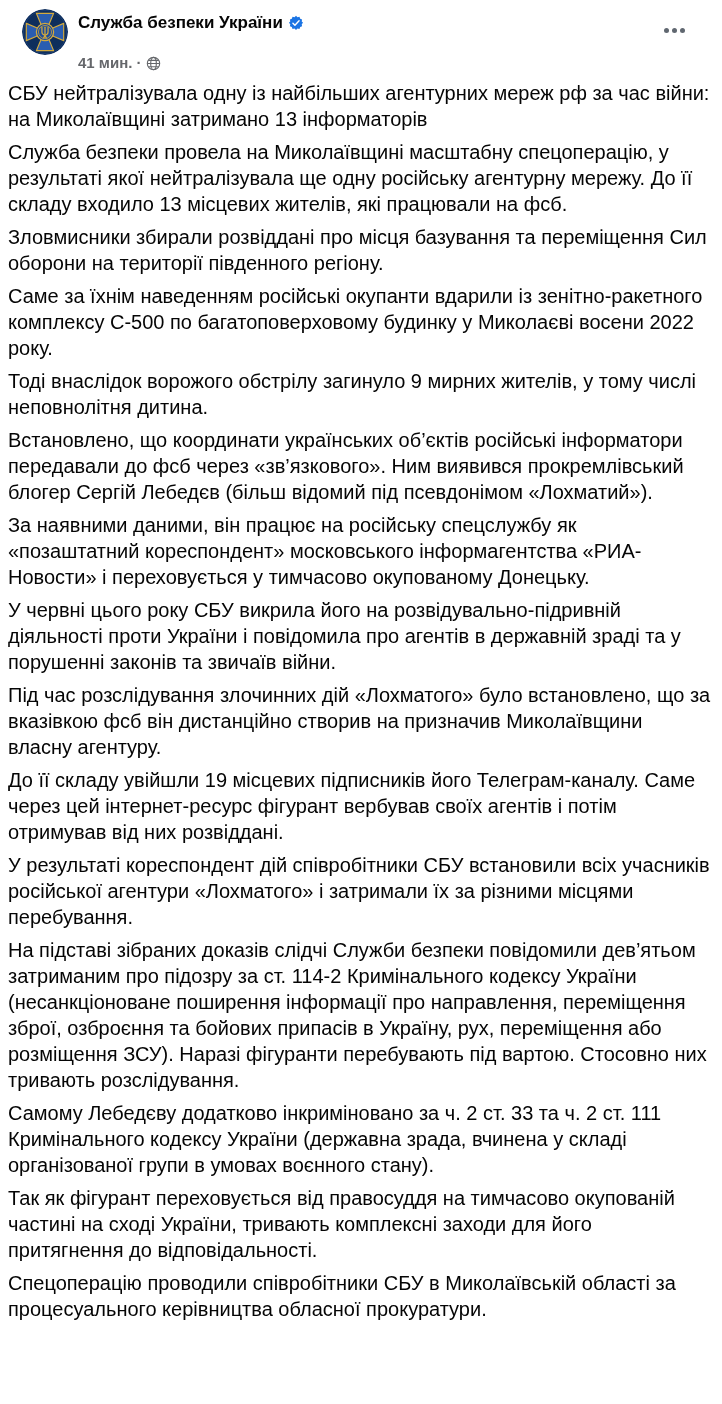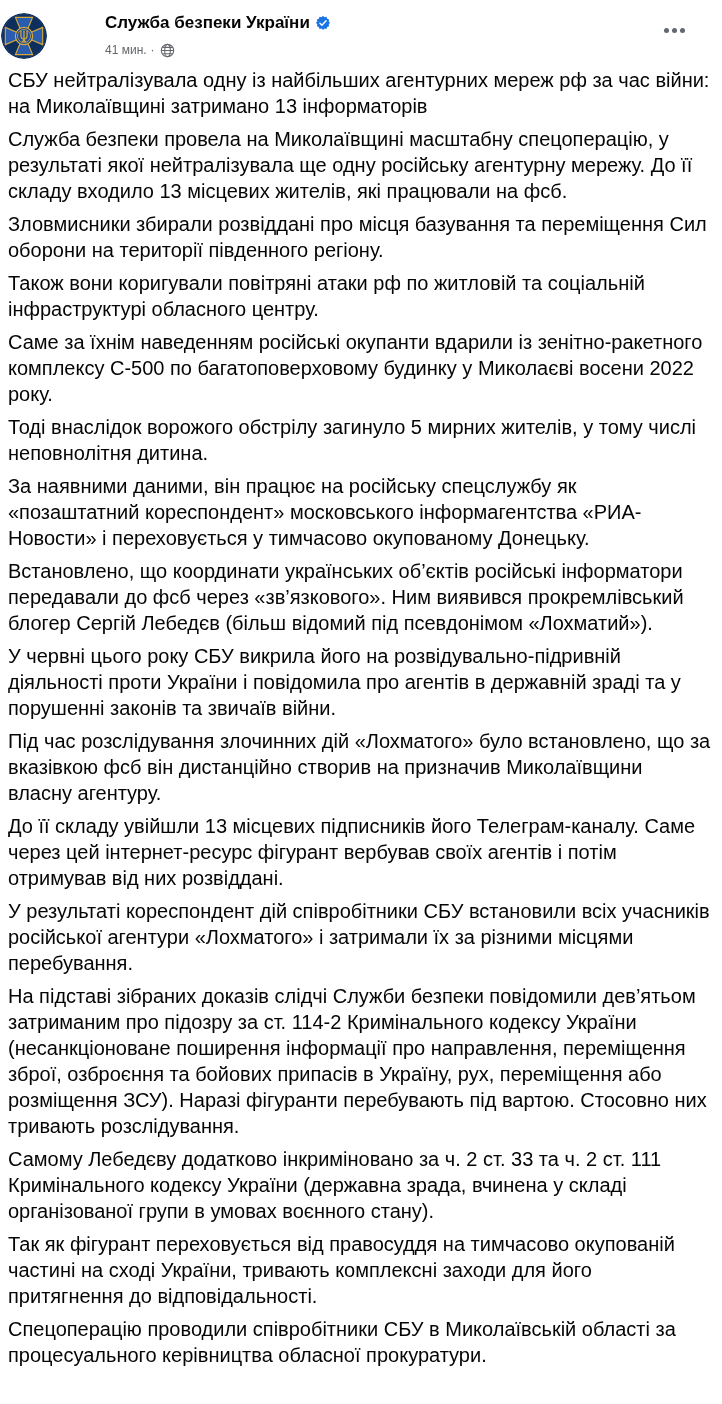--- a/index.html
+++ b/index.html
@@ -5,33 +5,33 @@
   html, body { margin: 0; padding: 0; }
   body {
     width: 722px; height: 1404px; overflow: hidden;
     background: #ffffff;
     font-family: "Liberation Sans", sans-serif;
     color: #050505;
   }
   .card { position: relative; width: 722px; }
 
   
-  .header { display: flex; align-items: flex-end; padding: 9px 16px 2px 1px; gap: 48px; }
+  .header { display: flex; align-items: flex-start; padding: 9px 16px 2px 22px; }
   .avatar-btn { width: 46px; height: 46px; flex: 0 0 46px; border-radius: 50%; cursor: pointer; }
   .avatar-btn svg { display: block; border-radius: 50%; }
   .hinfo { margin-left: 10px; padding-top: 3px; min-width: 0; }
   .name-row { display: flex; align-items: center; gap: 5px; }
   .page-name {
     font-size: 17px; font-weight: 700; color: #050505;
     line-height: 21px; cursor: pointer;
   }
   .badge { display: inline-flex; width: 16px; height: 16px; }
   .meta-row {
     display: flex; align-items: center; gap: 4px;
-    margin-top: 8px; font-size: 12px; color: #65676b; line-height: 18px;
+    margin-top: 21px; font-size: 15px; color: #65676b; line-height: 18px; font-weight: bold;
   }
   .timestamp { cursor: pointer; }
   .sep { color: #65676b; }
   .globe { display: inline-flex; width: 15px; height: 15px; margin-left: 1px; }
 
   .more-btn {
     position: absolute; top: 16px; right: 28px;
     width: 40px; height: 28px;
     display: flex; align-items: center; justify-content: center; gap: 3px;
     border-radius: 6px; cursor: pointer;
@@ -102,28 +102,27 @@
   <div class="more-btn" role="button" aria-label="More options">
     <span class="dot"></span>
     <span class="dot"></span>
     <span class="dot"></span>
   </div>
 
   <div class="post-body">
     <p>СБУ нейтралізувала одну із найбільших агентурних мереж рф за час війни: на Миколаївщині затримано 13 інформаторів</p>
     <p>Служба безпеки провела на Миколаївщині масштабну спецоперацію, у результаті якої нейтралізувала ще одну російську агентурну мережу. До її складу входило 13 місцевих жителів, які працювали на фсб.</p>
     <p>Зловмисники збирали розвіддані про місця базування та переміщення Сил оборони на території південного регіону.</p>
-    <p>Також вони коригували повітряні атаки рф по житловій та соціальній інфраструктурі обласного центру.</p>
     <p>Саме за їхнім наведенням російські окупанти вдарили із зенітно-ракетного комплексу С-500 по багатоповерховому будинку у Миколаєві восени 2022 року.</p>
-    <p>Тоді внаслідок ворожого обстрілу загинуло 5 мирних жителів, у тому числі неповнолітня дитина.</p>
+    <p>Тоді внаслідок ворожого обстрілу загинуло 9 мирних жителів, у тому числі неповнолітня дитина.</p>
+    <p>Встановлено, що координати українських об’єктів російські інформатори передавали до фсб через «зв’язкового». Ним виявився прокремлівський блогер Сергій Лебедєв (більш відомий під псевдонімом «Лохматий»).</p>
     <p>За наявними даними, він працює на російську спецслужбу як «позаштатний кореспондент» московського інформагентства «РИА-Новости» і переховується у тимчасово окупованому Донецьку.</p>
-    <p>Встановлено, що координати українських об’єктів російські інформатори передавали до фсб через «зв’язкового». Ним виявився прокремлівський блогер Сергій Лебедєв (більш відомий під псевдонімом «Лохматий»).</p>
     <p>У червні цього року СБУ викрила його на розвідувально-підривній діяльності проти України і повідомила про агентів в державній зраді та у порушенні законів та звичаїв війни.</p>
     <p>Під час розслідування злочинних дій «Лохматого» було встановлено, що за вказівкою фсб він дистанційно створив на призначив Миколаївщини власну агентуру.</p>
-    <p>До її складу увійшли 13 місцевих підписників його Телеграм-каналу. Саме через цей інтернет-ресурс фігурант вербував своїх агентів і потім отримував від них розвіддані.</p>
+    <p>До її складу увійшли 19 місцевих підписників його Телеграм-каналу. Саме через цей інтернет-ресурс фігурант вербував своїх агентів і потім отримував від них розвіддані.</p>
     <p>У результаті кореспондент дій співробітники СБУ встановили всіх учасників російської агентури «Лохматого» і затримали їх за різними місцями перебування.</p>
     <p>На підставі зібраних доказів слідчі Служби безпеки повідомили дев’ятьом затриманим про підозру за ст. 114-2 Кримінального кодексу України (несанкціоноване поширення інформації про направлення, переміщення зброї, озброєння та бойових припасів в Україну, рух, переміщення або розміщення ЗСУ). Наразі фігуранти перебувають під вартою. Стосовно них тривають розслідування.</p>
     <p>Самому Лебедєву додатково інкриміновано за ч. 2 ст. 33 та ч. 2 ст. 111 Кримінального кодексу України (державна зрада, вчинена у складі організованої групи в умовах воєнного стану).</p>
     <p>Так як фігурант переховується від правосуддя на тимчасово окупованій частині на сході України, тривають комплексні заходи для його притягнення до відповідальності.</p>
     <p>Спецоперацію проводили співробітники СБУ в Миколаївській області за процесуального керівництва обласної прокуратури.</p>
   </div>
 
 </div>
 
 </body></html>

